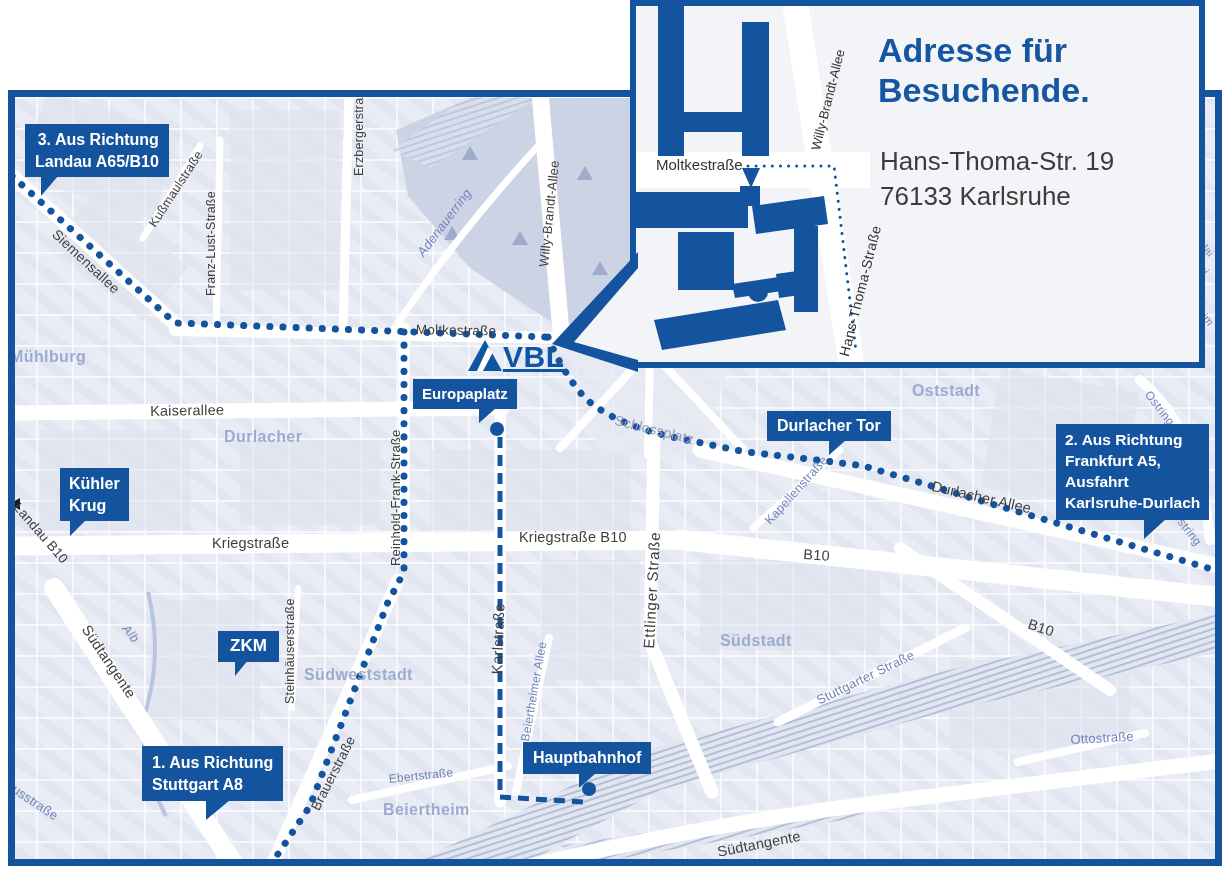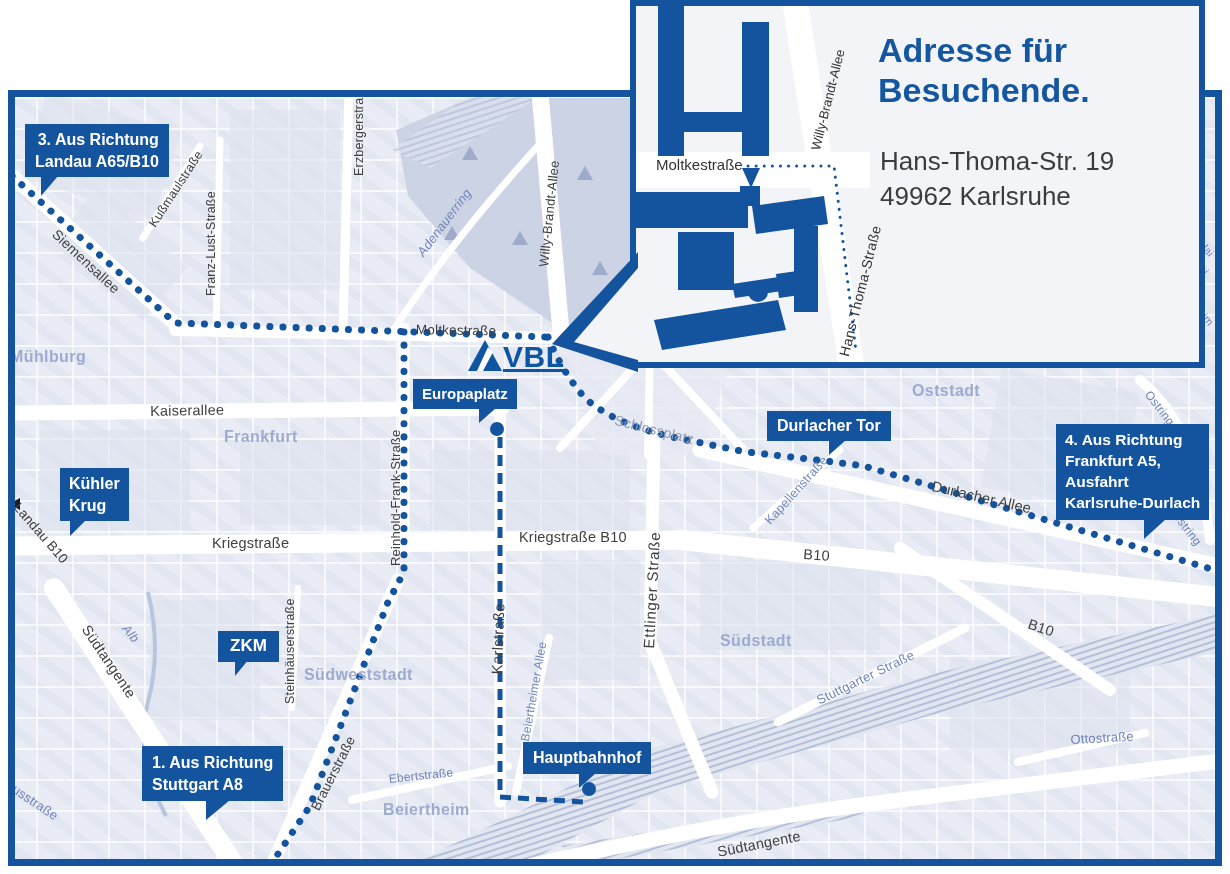--- a/index.html
+++ b/index.html
@@ -214,21 +214,21 @@
       <span class="lbl blue" id="l-stuttgarter">Stuttgarter Straße</span>
       <span class="lbl blue" id="l-pulver">Pulverhausstraße</span>
       <span class="lbl blue" id="l-otto">Ottostraße</span>
       <span class="lbl blue" id="l-ostringN">Ostring</span>
       <span class="lbl blue" id="l-ostringS">Ostring</span>
       <span class="lbl blue" id="l-sl1">Hai</span>
       <span class="lbl blue" id="l-sl2">wei</span>
       <span class="lbl blue" id="l-sl3">eim</span>
 
       <span class="lbl area" id="a-muehlburg">Mühlburg</span>
-      <span class="lbl area" id="a-weststadt">Frankfurt</span>
+      <span class="lbl area" id="a-weststadt">Durlacher</span>
       <span class="lbl area" id="a-oststadt">Oststadt</span>
       <span class="lbl area" id="a-suedstadt">Südstadt</span>
       <span class="lbl area" id="a-suedwest">Südweststadt</span>
       <span class="lbl area" id="a-beiertheim">Beiertheim</span>
 
       <div class="badge" id="b-route3">
         <span class="btxt">3. Aus Richtung
 Landau A65/B10</span>
         <i class="tail"></i>
       </div>
@@ -243,21 +243,21 @@
       </div>
       <div class="badge" id="b-europaplatz">
         <span class="btxt">Europaplatz</span>
         <i class="tail"></i>
       </div>
       <div class="badge" id="b-durlacher">
         <span class="btxt">Durlacher Tor</span>
         <i class="tail"></i>
       </div>
       <div class="badge" id="b-route2">
-        <span class="btxt">4. Aus Richtung
+        <span class="btxt">2. Aus Richtung
 Frankfurt A5,
 Ausfahrt
 Karlsruhe-Durlach</span>
         <i class="tail"></i>
       </div>
       <div class="badge" id="b-route1">
         <span class="btxt">1. Aus Richtung
 Stuttgart A8</span>
         <i class="tail"></i>
       </div>
@@ -306,16 +306,16 @@
 
       <path d="M 112 160 L 198 160 L 220 346" fill="none" stroke="#14549e" stroke-width="3" stroke-linecap="round" stroke-dasharray="0.1 8"></path>
       <polygon points="106,162 124,162 115,182" fill="#14549e"></polygon>
     </svg>
     <span class="ilbl" id="i-moltke">Moltkestraße</span>
     <span class="ilbl" id="i-wba">Willy-Brandt-Allee</span>
     <span class="ilbl" id="i-hts">Hans-Thoma-Straße</span>
     <div class="inset-title">Adresse für
 Besuchende.</div>
     <div class="inset-address">Hans-Thoma-Str. 19
-49962 Karlsruhe</div>
+76133 Karlsruhe</div>
   </div>
 
 </div>
 
 </body></html>

